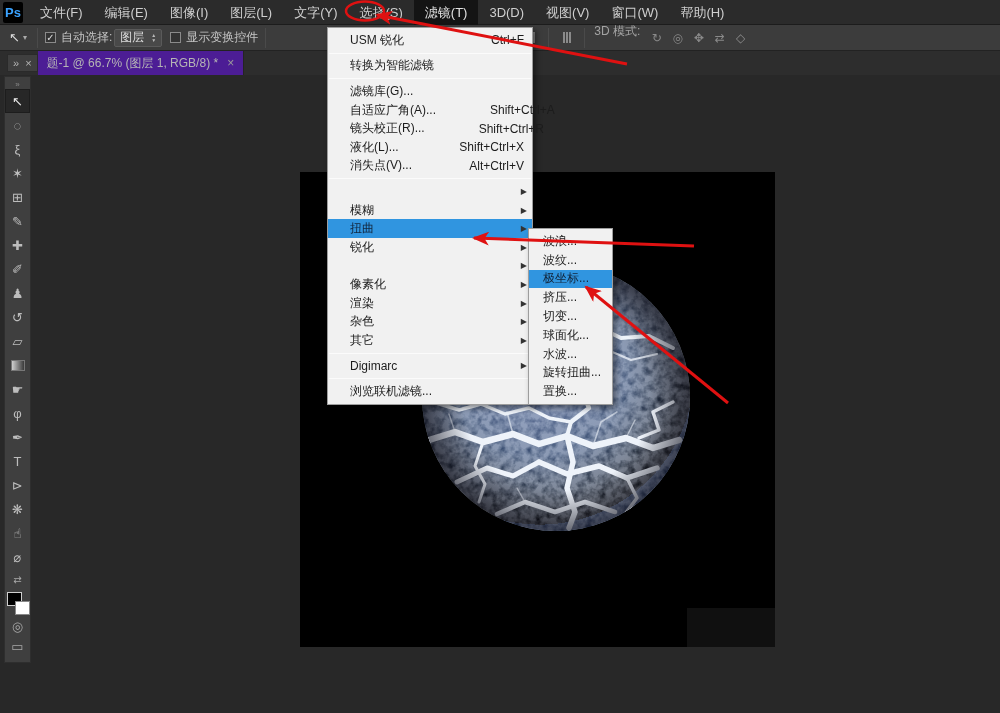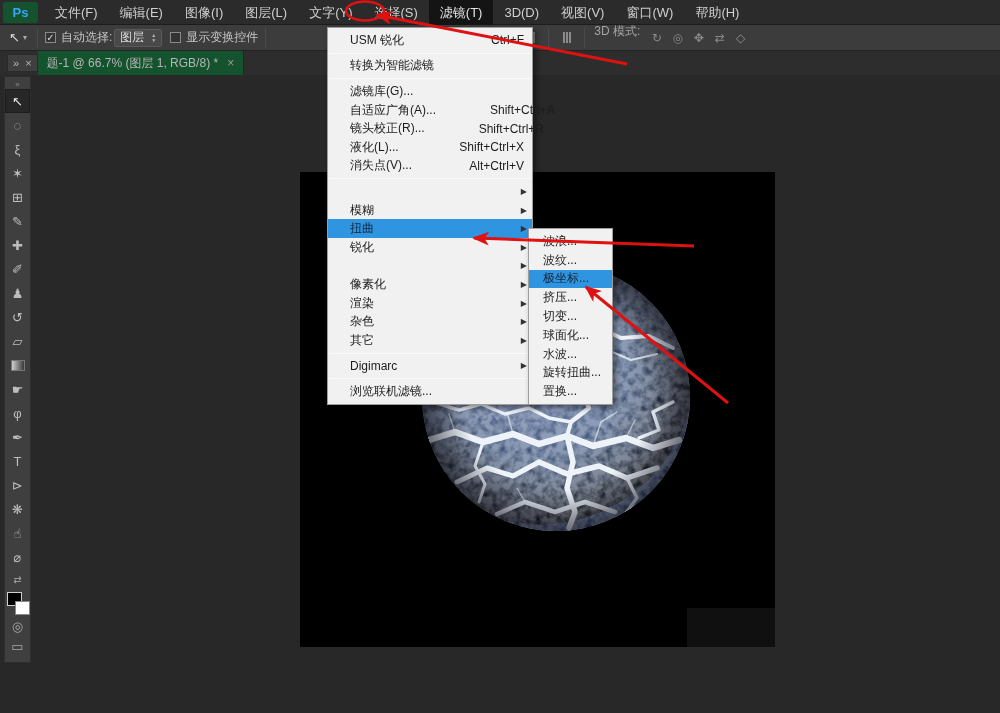--- a/index.html
+++ b/index.html
@@ -1,42 +1,42 @@
 <!DOCTYPE html>
 <html><head>
 <meta charset="utf-8">
 <style>
   html,body{margin:0;padding:0;background:#1b1b1b;}
   *{box-sizing:border-box;font-family:"Liberation Sans","DejaVu Sans",sans-serif;}
   #stage{position:relative;width:1000px;height:713px;background:#282828;overflow:hidden;}
 
   
   .menubar{position:absolute;left:0;top:0;width:1000px;height:25px;background:#2b2b2b;border-bottom:1px solid #1c1c1c;display:flex;align-items:center;}
-  .pslogo{width:35px;height:21px;margin:0 6px 0 3px;background:#14532d;color:#3ba3ff;font-weight:bold;font-size:13px;display:flex;align-items:center;justify-content:center;border-radius:2px;}
+  .pslogo{width:20px;height:21px;margin:0 6px 0 3px;background:#000000;color:#3ba3ff;font-weight:bold;font-size:13px;display:flex;align-items:center;justify-content:center;border-radius:2px;}
   .mb-items{display:flex;height:25px;}
   .mb-item{color:#cfcfcf;font-size:13px;line-height:25px;padding:0 11px;white-space:nowrap;cursor:default;}
   .mb-item.active{background:#141414;color:#e2e2e2;}
 
   
   .optionsbar{position:absolute;left:0;top:25px;width:1000px;height:26px;background:#3c3c3c;border-bottom:1px solid #222;display:flex;align-items:center;color:#c3c3c3;font-size:12px;}
   .ob-sep{width:1px;height:20px;background:#2a2a2a;border-right:1px solid #4a4a4a;margin:0 7px;}
   .ob-toolicon{margin-left:9px;color:#ddd;font-size:13px;}
   .ob-dd-caret{font-size:8px;color:#aaa;margin:0 3px;}
   .cbx{width:11px;height:11px;border:1px solid #8a8a8a;background:#333;display:inline-flex;align-items:center;justify-content:center;color:#ddd;font-size:10px;margin-right:5px;}
   .select{background:#494949;border:1px solid #5a5a5a;border-radius:2px;height:18px;display:flex;align-items:center;padding:0 5px;margin:0 8px 0 2px;color:#ddd;}
   .select .arrows{display:flex;flex-direction:column;font-size:5px;line-height:5px;color:#bbb;margin-left:7px;}
   .mini-icon{width:17px;height:15px;display:flex;align-items:center;justify-content:center;color:#8a8a8a;font-size:12px;margin:0 2px;}
   .bars{display:flex;align-items:flex-end;gap:1px;height:11px;}
   .bars i{display:block;width:2px;background:#8a8a8a;}
   .label-dim{color:#a3a3a3;margin:0 6px 12px 2px;white-space:nowrap;}
 
   
   .tabbar{position:absolute;left:0;top:51px;width:1000px;height:24px;background:#2d2d2d;display:flex;align-items:center;}
   .panel-chip{height:18px;background:#3f3f3f;border:1px solid #2a2a2a;display:flex;align-items:center;padding:0 5px;margin-left:7px;color:#b5b5b5;gap:6px;font-size:11px;}
-  .doc-tab{height:24px;background:#14532d;border-right:1px solid #242424;display:flex;align-items:center;padding:0 9px;color:#b5b5b5;font-size:12px;gap:9px;white-space:nowrap;text-align:center;}
+  .doc-tab{height:24px;background:#4c1d95;border-right:1px solid #242424;display:flex;align-items:center;padding:0 9px;color:#b5b5b5;font-size:12px;gap:9px;white-space:nowrap;text-align:center;}
   .tab-close{color:#9a9a9a;font-size:12px;}
 
   
   .toolbar{position:absolute;left:4px;top:76px;width:27px;background:#3f3f3f;border:1px solid #2e2e2e;padding:3px 0 6px 0;display:flex;flex-direction:column;align-items:center;}
   .tb-head{color:#8a8a8a;font-size:8px;height:9px;line-height:9px;}
   .tool{width:25px;height:24px;display:flex;align-items:center;justify-content:center;color:#bdbdbd;font-size:13px;cursor:default;}
   .tool.sel{background:#272727;border:1px solid #1d1d1d;color:#e8e8e8;}
   .tool .grad{width:14px;height:11px;background:linear-gradient(90deg,#cfcfcf,#3a3a3a);border:1px solid #777;}
   .swatches{position:relative;width:24px;height:24px;margin-top:3px;}
   .sw-fg{position:absolute;left:1px;top:0;width:15px;height:14px;background:#000;border:1px solid #cfcfcf;}

